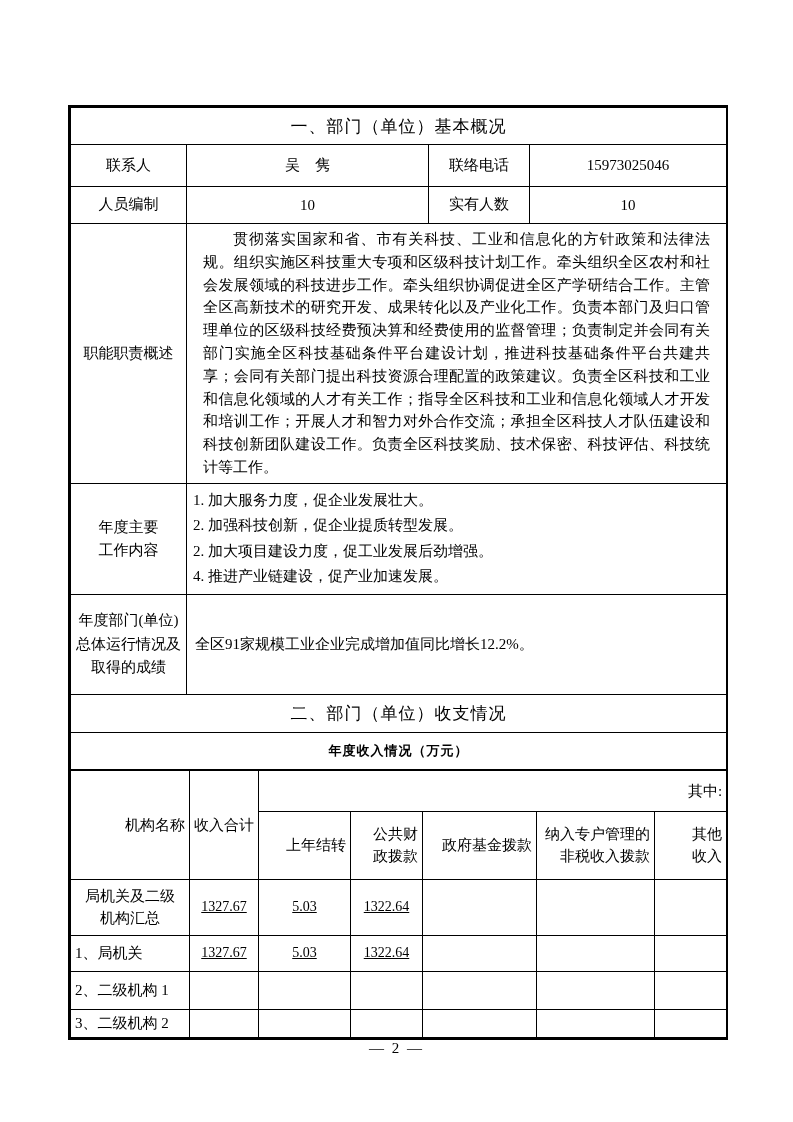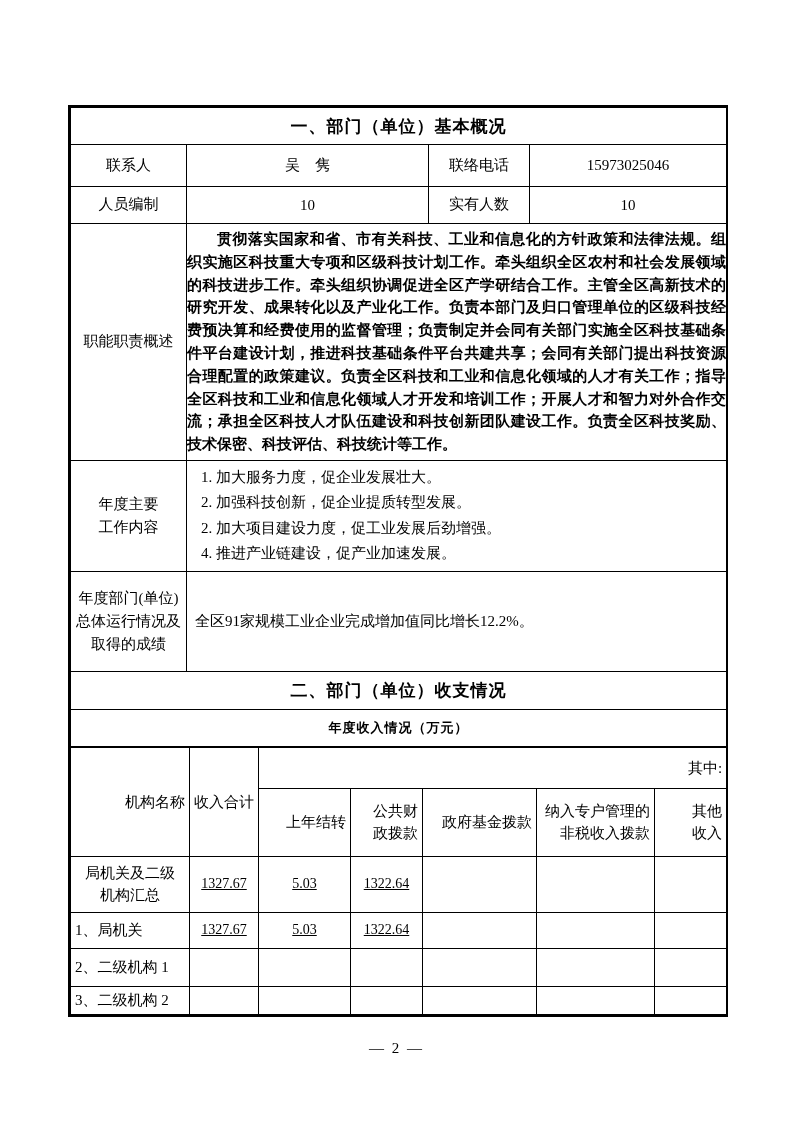--- a/index.html
+++ b/index.html
@@ -28,40 +28,39 @@
   td, th {
     border: 1px solid #000000;
     vertical-align: middle;
     font-size: 15px;
     font-weight: normal;
     padding: 2px 4px;
     overflow: hidden;
   }
   .section-title {
     font-size: 17px;
-    font-weight: bold;
+    font-weight: normal;
     text-align: center;
     letter-spacing: 1px;
   }
   .sub-title {
     font-size: 13px;
     font-weight: bold;
     text-align: center;
     letter-spacing: 1px;
   }
   .label-cell { text-align: center; white-space: pre-line; line-height: 1.55; }
   .value-cell { text-align: center; }
   .para-cell {
     text-align: justify;
     line-height: 1.52;
-    padding: 4px 0;
-    font-weight: bold;
+    padding: 4px 16px;
   }
   .para-cell .indent { text-indent: 2em; }
-  .list-cell { padding: 4px 14px; line-height: 1.7; }
+  .list-cell { padding: 4px 6px; line-height: 1.7; }
   .list-cell div { text-align: left; }
   .perf-cell { padding: 4px 8px; line-height: 1.5; text-align: left; }
   .num-cell { text-align: center; font-size: 14px; text-decoration: underline; }
   .name-cell-center { text-align: center; white-space: pre-line; line-height: 1.5; }
   .name-cell-left { text-align: left; padding-left: 4px; }
   .hdr-cell { text-align: right; line-height: 1.5; }
   .income-table { margin-top: 0; }
   .footer {
     position: absolute;
     left: 0;

